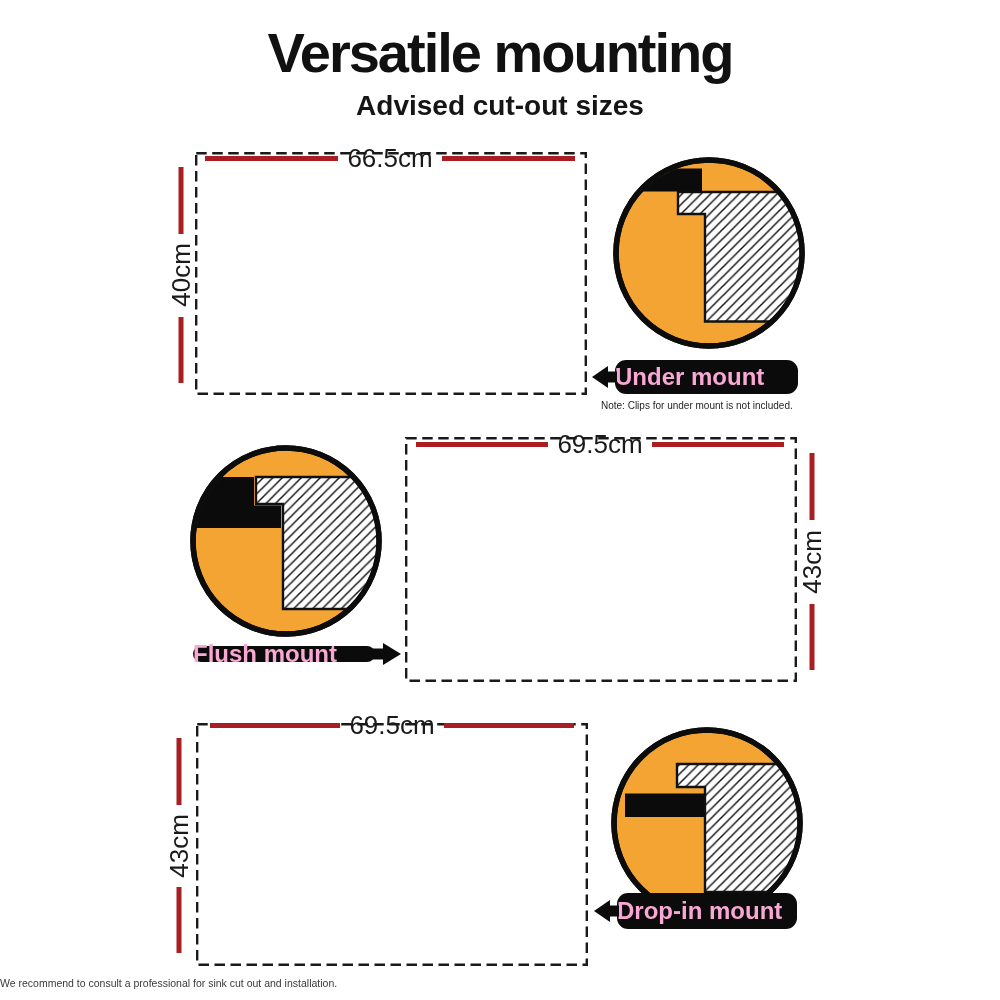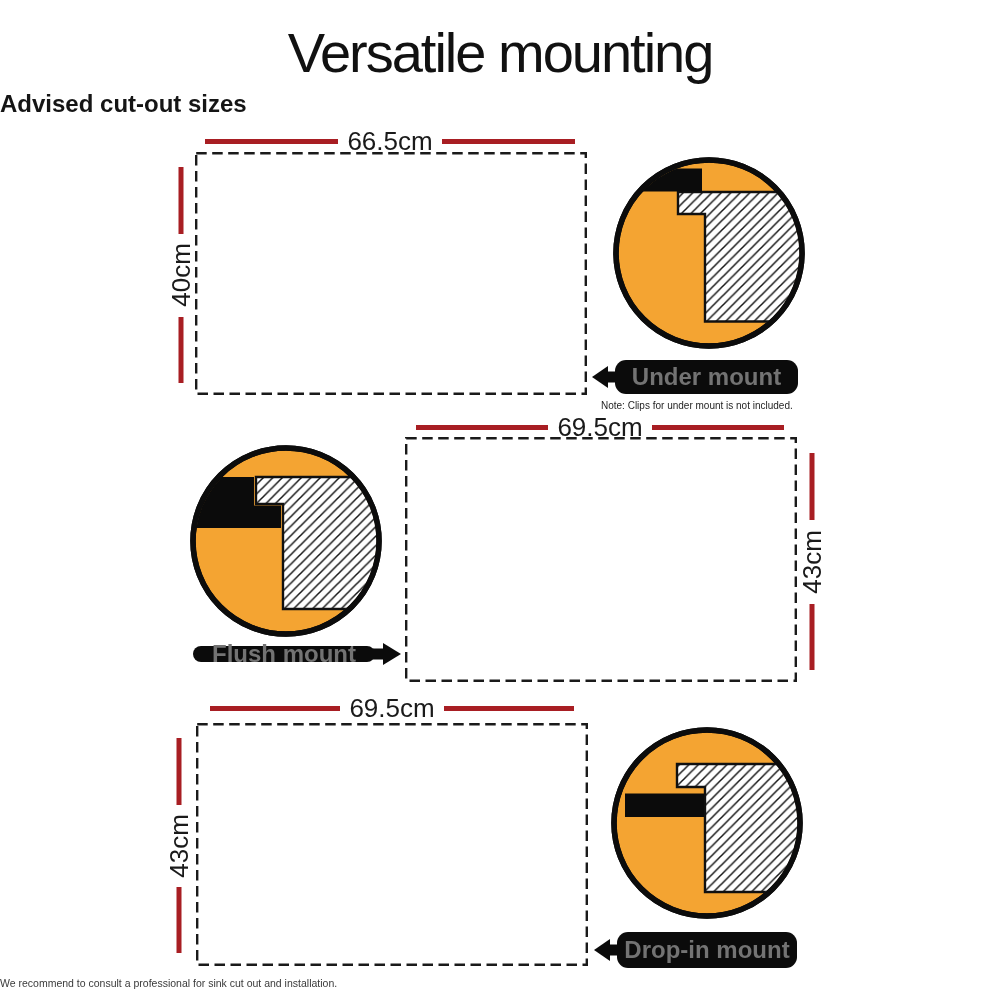--- a/index.html
+++ b/index.html
@@ -5,53 +5,53 @@
   html,body{margin:0;padding:0;}
   body{
     width:1000px;height:1000px;background:#ffffff;position:relative;overflow:hidden;
     font-family:"Liberation Sans", sans-serif;
     --red:#A81E23; --orange:#F4A432; --ink:#0B0B0B;
   }
 
   
   .title{
     position:absolute;left:0;right:0;top:22px;text-align:center;
-    font-size:56px;font-weight:400;letter-spacing:-2px;color:#111;line-height:1.1;
+    font-size:56px;font-weight:700;letter-spacing:-2px;color:#111;line-height:1.1;
   }
   .subtitle{
-    position:absolute;left:0;right:0;top:92px;text-align:left;
-    font-size:24px;font-weight:600;color:#151515;line-height:1;
+    position:absolute;left:0;right:0;top:92px;text-align:center;
+    font-size:28px;font-weight:600;color:#151515;line-height:1;
   }
 
   
   .cutout{position:absolute;}
 
   
-  .hdim{position:absolute;display:flex;align-items:center;height:30px;gap:9px;}
+  .hdim{position:absolute;display:flex;align-items:center;height:30px;gap:9px;margin-top:17px;}
   .hseg{flex:1;height:5px;background:var(--red);}
   .dimlbl{font-size:26px;font-weight:500;color:#1a1a1a;line-height:1;white-space:nowrap;}
 
   
   .vdim{position:absolute;width:30px;}
   .vseg{position:absolute;left:50%;transform:translateX(-50%);width:5px;background:var(--red);}
   .vseg.t{top:0;height:67px;}
   .vseg.b{bottom:0;height:66px;}
   .vlbl{
     position:absolute;top:50%;left:50%;
     transform:translate(-50%,-50%) rotate(-90deg);
     font-size:26px;font-weight:500;color:#1a1a1a;white-space:nowrap;line-height:1;
   }
 
   
   .diagram{position:absolute;}
 
   
   .pill{
-    position:absolute;background:var(--ink);color:#737373;border-radius:11px;
-    display:flex;align-items:center;justify-content:center;
+    position:absolute;background:var(--ink);color:#f9a8d4;border-radius:11px;
+    display:flex;align-items:center;
     font-weight:700;font-size:24px;line-height:1;white-space:nowrap;
   }
   .ah{position:absolute;top:50%;transform:translateY(-50%);width:0;height:0;
       border-top:11px solid transparent;border-bottom:11px solid transparent;}
   .ah.l{right:100%;margin-right:7px;border-right:16px solid var(--ink);}
   .ah.r{left:100%;margin-left:8px;border-left:18px solid var(--ink);}
   .as{position:absolute;top:50%;transform:translateY(-50%);height:11px;width:11px;background:var(--ink);}
   .as.l{right:calc(100% - 2px);}
   .as.r{left:calc(100% - 2px);}
 
@@ -158,19 +158,19 @@
 
 <svg class="diagram" style="left:607px;top:723px" width="200" height="200" viewBox="0 0 200 200">
   <circle cx="100" cy="100" r="93" style="fill:var(--orange)" stroke="#0c0c0c" stroke-width="5.5"></circle>
   <g clip-path="url(#circleClip)">
     <polygon points="70,41 208,41 208,169 98,169 98,64 70,64" fill="url(#hatch)" stroke="#101010" stroke-width="2.4"></polygon>
     <rect x="18" y="70.5" width="79" height="23.5" fill="#0b0b0b"></rect>
   </g>
   <circle cx="100" cy="100" r="93" fill="none" stroke="#0c0c0c" stroke-width="5.5"></circle>
 </svg>
 
-<div class="pill" style="left:617px;top:932px;width:180px;height:36px">
+<div class="pill" style="left:617px;top:893px;width:180px;height:36px">
   <span class="ah l"></span>
   <span class="as l"></span>
   <span>Drop-in mount</span>
 </div>
 
 <div class="footer">We recommend to consult a professional for sink cut out and installation.</div>
 
 </body></html>

